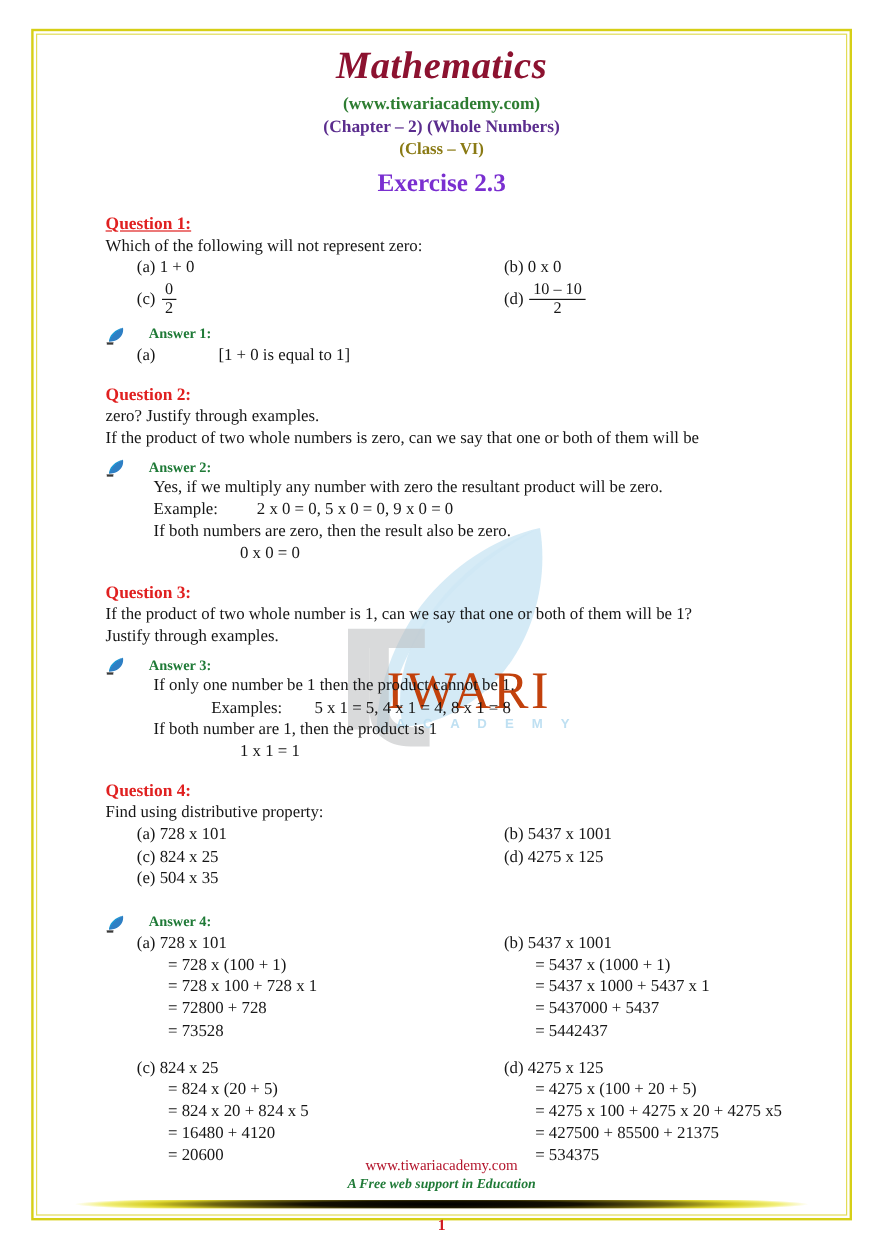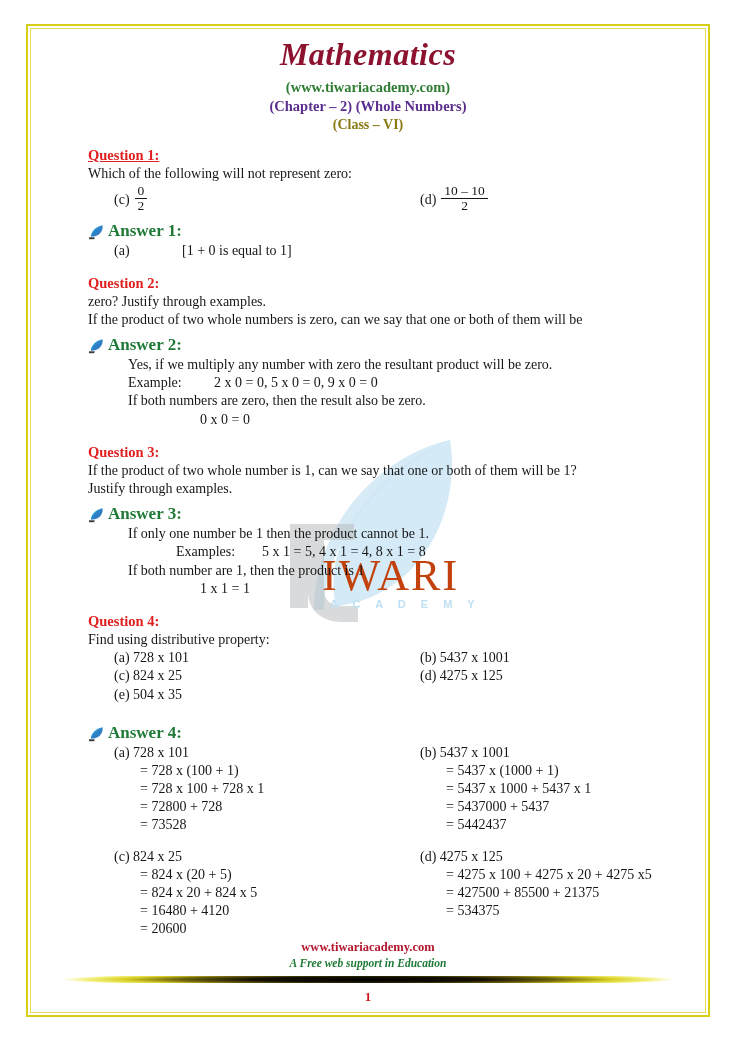--- a/index.html
+++ b/index.html
@@ -133,27 +133,27 @@
     font-size: 14.5px;
     color: #e02020;
     margin-top: 15px;
     margin-bottom: 1px;
   }
   .q-head.first { margin-top: 0; text-decoration: underline; }
 
   .a-head {
     font-family: "Liberation Serif", serif;
     font-weight: bold;
-    font-size: 17px;
+    font-size: 12px;
     color: #1f7a37;
     margin-top: 6px;
     margin-bottom: 1px;
     display: flex;
     align-items: center;
-    gap: 4px;
+    gap: 20px;
   }
   .quill {
     display: inline-block;
     width: 16px;
     height: 16px;
     flex: 0 0 16px;
     position: relative;
     top: 1px;
   }
 
@@ -210,23 +210,24 @@
   .footer {
     position: absolute;
     left: 0;
     top: 940px;
     width: 736px;
     text-align: center;
     z-index: 2;
   }
   .f-site {
     font-family: "Liberation Serif", serif;
-    font-weight: bold;
+    font-weight: normal;
     font-size: 12.5px;
     color: #b3152c;
+    margin-top: 24px;
   }
   .f-tag {
     font-family: "Liberation Serif", serif;
     font-style: italic;
     font-weight: bold;
     font-size: 11.5px;
     color: #1f7a37;
     margin-top: 2px;
   }
   .f-rule {
@@ -264,27 +265,32 @@
     <div class="wm-text-sub">A C A D E M Y</div>
   </div>
 
   <div class="content">
 
     <div class="hdr">
       <div class="hdr-title">Mathematics</div>
       <div class="hdr-site">(www.tiwariacademy.com)</div>
       <div class="hdr-chapter">(Chapter – 2) (Whole Numbers)</div>
       <div class="hdr-class">(Class – VI)</div>
+      <div class="hdr-exercise">Exercise 2.3</div>
     </div>
 
     <div class="body-area">
 
       <div class="q-head first">Question 1:</div>
       <div class="txt">Which of the following will not represent zero:</div>
 
+      <div class="row2">
+        <div class="col-l indent1">(a) 1 + 0</div>
+        <div class="col-r">(b) 0 x 0</div>
+      </div>
 
       <div class="row2" style="margin-top:2px;">
         <div class="col-l indent1">
           <span class="opt-frac">
             <span>(c)</span>
             <span class="frac">
               <span class="num">0</span>
               <span class="den">2</span>
             </span>
           </span>
@@ -414,20 +420,21 @@
       <div class="row2">
         <div class="col-l indent1">
           <div>(c) 824 x 25</div>
           <div class="indent1">= 824 x (20 + 5)</div>
           <div class="indent1">= 824 x 20 + 824 x 5</div>
           <div class="indent1">= 16480 + 4120</div>
           <div class="indent1">= 20600</div>
         </div>
         <div class="col-r">
           <div>(d) 4275 x 125</div>
+          <div class="indent1">= 4275 x (100 + 20 + 5)</div>
           <div class="indent1">= 4275 x 100 + 4275 x 20 + 4275 x5</div>
           <div class="indent1">= 427500 + 85500 + 21375</div>
           <div class="indent1">= 534375</div>
         </div>
       </div>
 
     </div>
   </div>
 
   <div class="footer">

